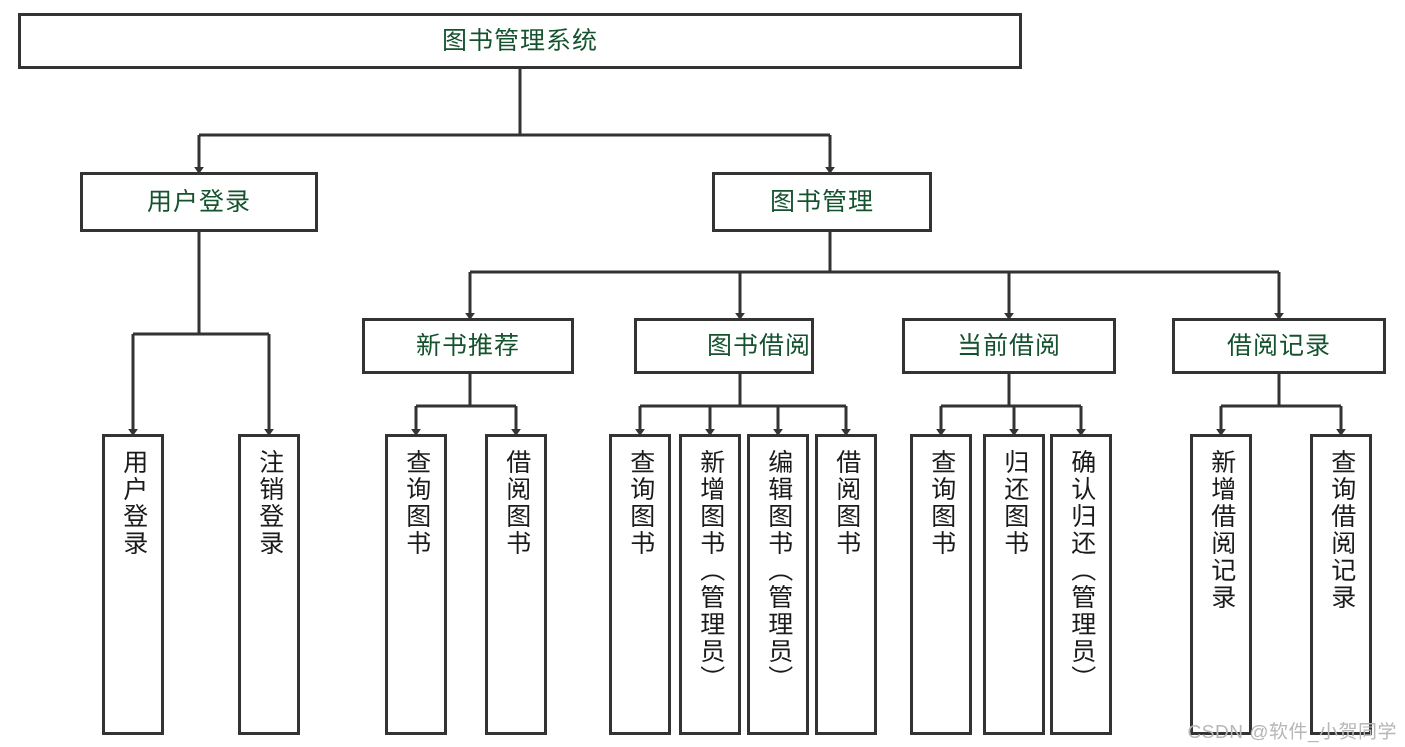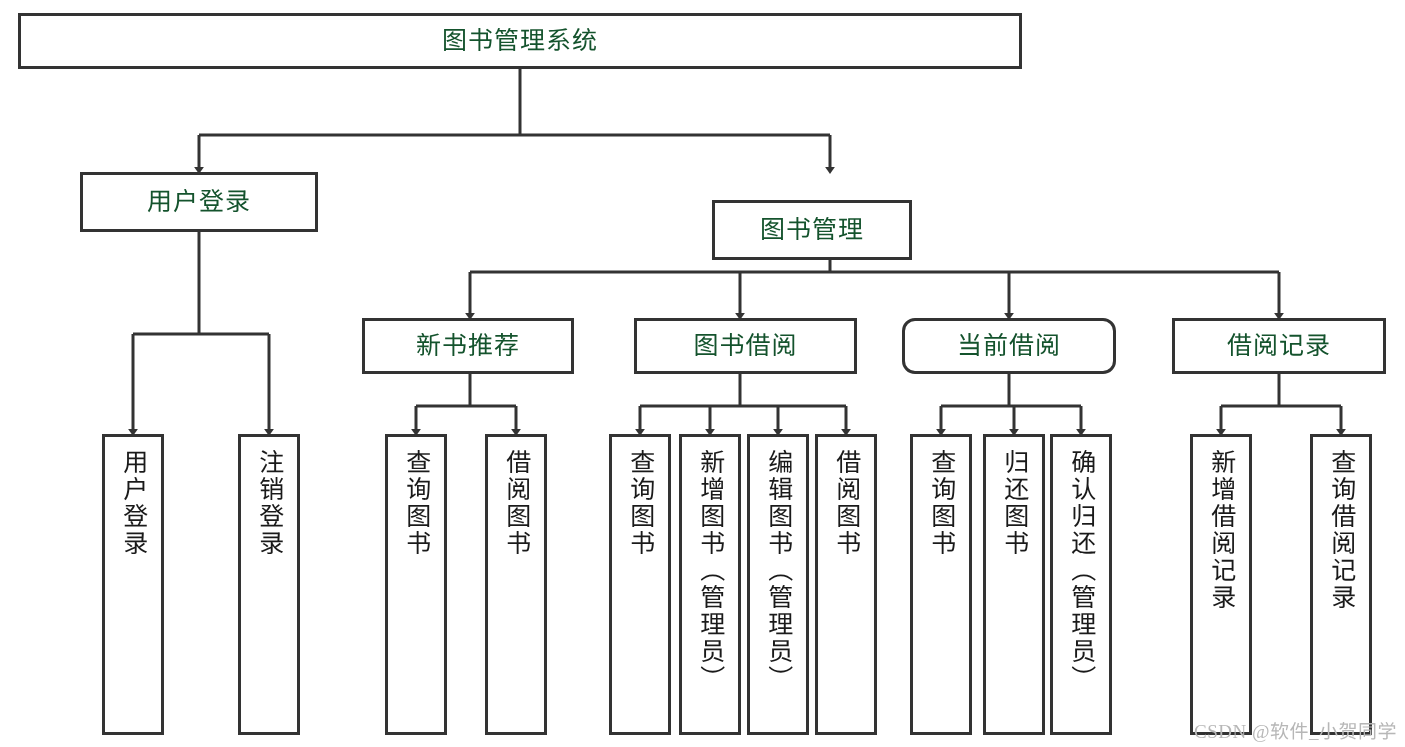--- a/index.html
+++ b/index.html
@@ -59,21 +59,21 @@
     font-family: "Liberation Sans", "DejaVu Sans", sans-serif;
   }
   #watermark {
     position: absolute;
     right: 8px;
     bottom: 4px;
     font-size: 19px;
     color: #b7b7b7;
     white-space: nowrap;
     letter-spacing: 0.5px;
-    font-family: Liberation Serif, serif;
+    font-family: Liberation Sans, sans-serif;
     pointer-events: none;
   }
 </style>
 </head>
 <body>
 
 <div id="diagram-root">
 
   <svg id="diagram-svg" viewBox="0 0 1405 747" xmlns="http://www.w3.org/2000/svg" aria-hidden="true">
     <defs>
@@ -118,30 +118,30 @@
       </g>
   </svg>
 
   <div id="node-layer">
       <div class="node-box" style="left: 18px; top: 13px; width: 1004px; height: 56px;">
         <span class="node-label-h">图书管理系统</span>
       </div>
       <div class="node-box" style="left: 80px; top: 172px; width: 238px; height: 60px;">
         <span class="node-label-h">用户登录</span>
       </div>
-      <div class="node-box" style="left: 712px; top: 172px; width: 200px; height: 60px; margin-top: 28px;">
+      <div class="node-box" style="left: 712px; top: 172px; width: 220px; height: 60px;">
         <span class="node-label-h">图书管理</span>
       </div>
       <div class="node-box" style="left: 362px; top: 318px; width: 212px; height: 56px;">
         <span class="node-label-h">新书推荐</span>
       </div>
-      <div class="node-box" style="left: 634px; top: 318px; width: 223px; height: 56px;">
+      <div class="node-box" style="left: 634px; top: 318px; width: 180px; height: 56px; justify-content: flex-end;">
         <span class="node-label-h">图书借阅</span>
       </div>
-      <div class="node-box" style="left: 902px; top: 318px; width: 214px; height: 56px; border-radius: 13px;">
+      <div class="node-box" style="left: 902px; top: 318px; width: 214px; height: 56px;">
         <span class="node-label-h">当前借阅</span>
       </div>
       <div class="node-box" style="left: 1172px; top: 318px; width: 214px; height: 56px;">
         <span class="node-label-h">借阅记录</span>
       </div>
       <div class="node-box leaf" style="left: 102px; top: 434px; width: 62px; height: 301px;">
         <span class="node-label-v">用户登录</span>
       </div>
       <div class="node-box leaf" style="left: 238px; top: 434px; width: 62px; height: 301px;">
         <span class="node-label-v">注销登录</span>

